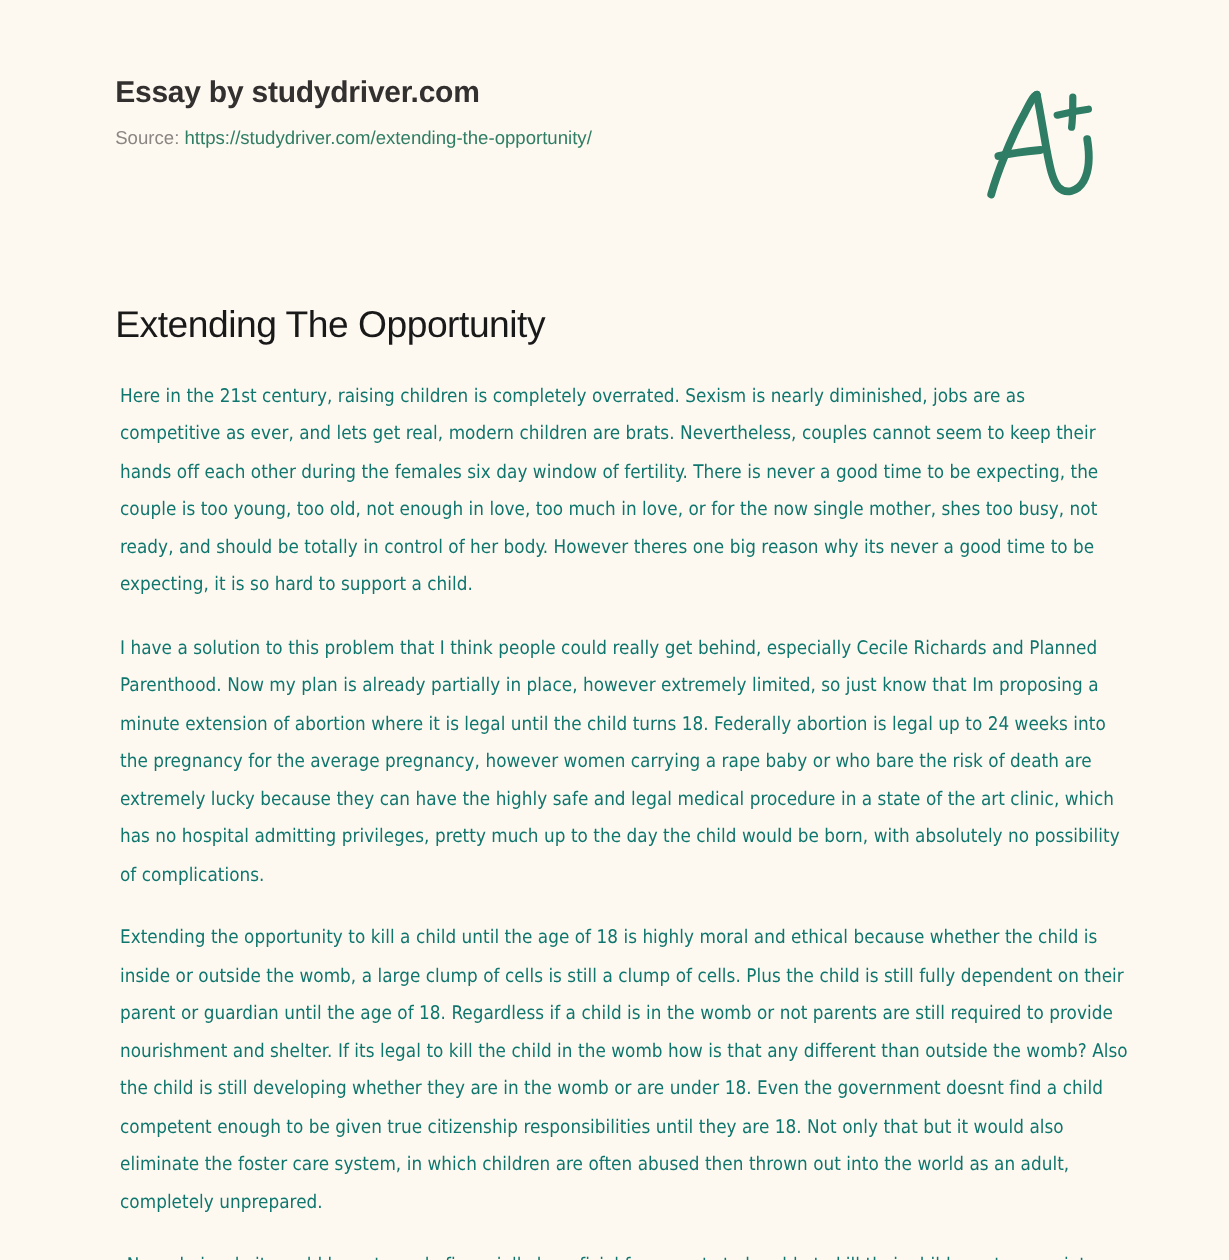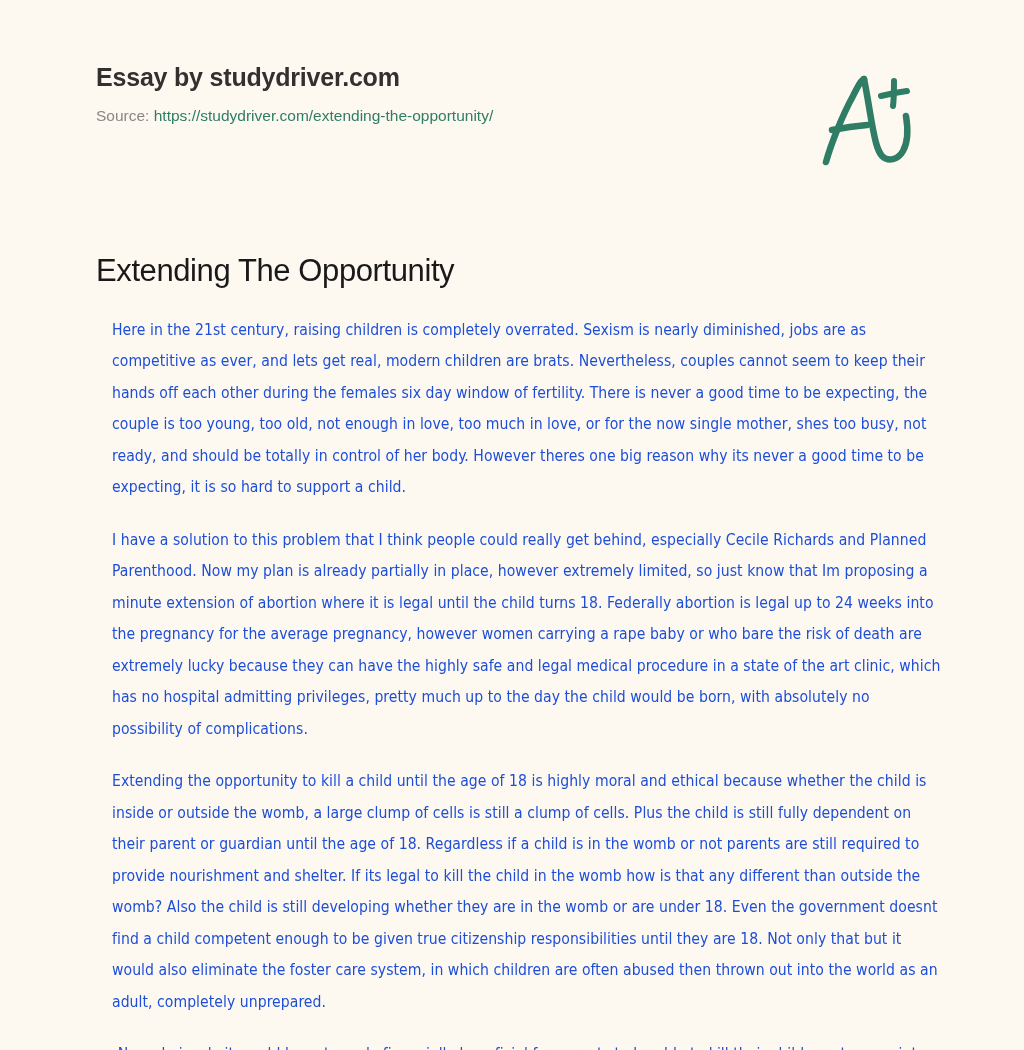--- a/index.html
+++ b/index.html
@@ -83,24 +83,24 @@
     font-size: 31px;
     font-weight: normal;
     color: #191919;
     letter-spacing: -0.4px;
     line-height: 1.25;
   }
   .article-body {
     margin-top: 24px;
   }
   .article-body p {
-    margin: 0 0 21px 16px;
+    margin: 0 0 21px 4px;
     font-size: 15.6px;
     line-height: 31.5px;
-    color: #1d4ed8;
+    color: #0f766e;
     text-align: left;
     font-family: "DejaVu Sans Condensed", "Liberation Sans Narrow", "Liberation Sans", sans-serif;
     font-stretch: condensed;
     letter-spacing: 0.05px;
   }
   .article-body p:last-child {
     margin-bottom: 0;
   }
 </style>
 </head>

